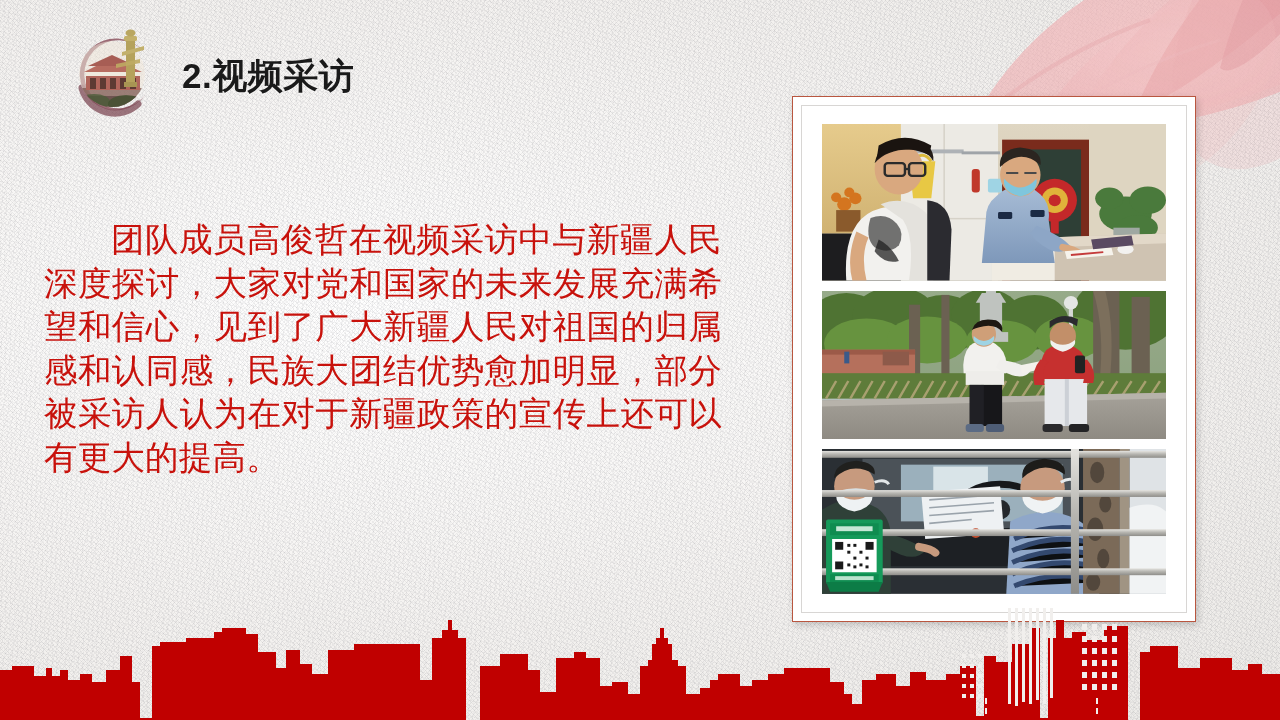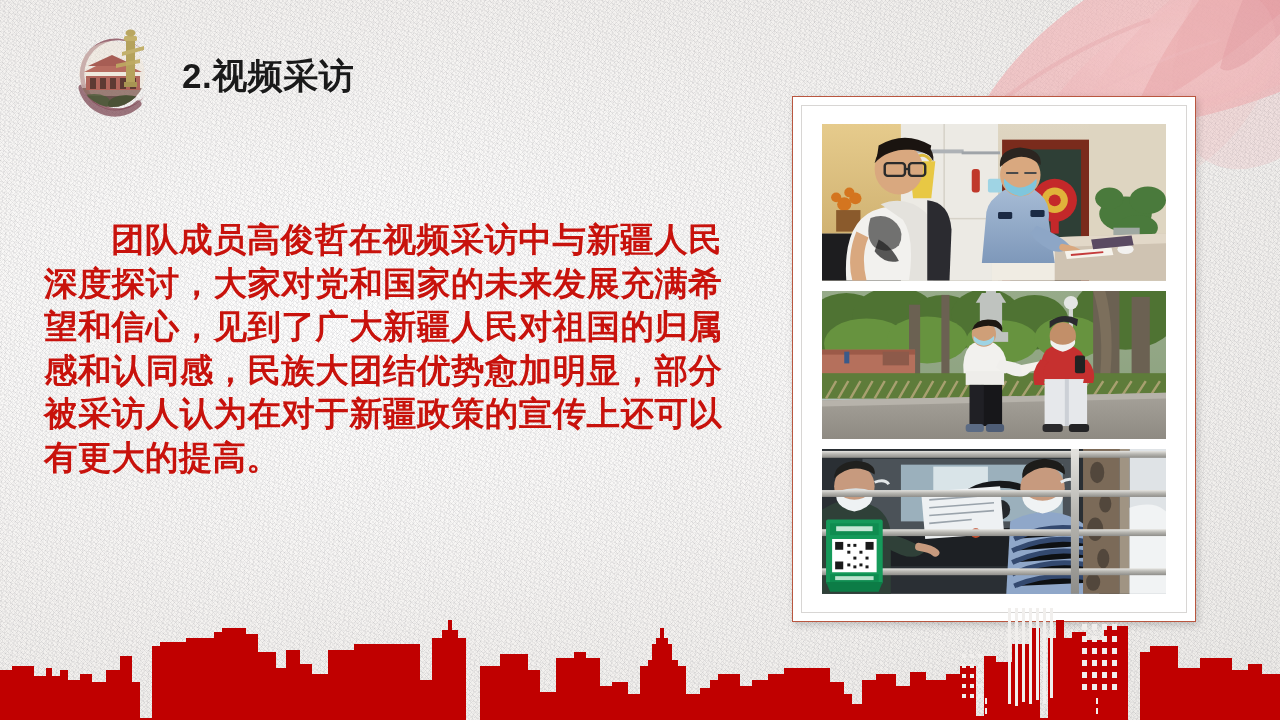--- a/index.html
+++ b/index.html
@@ -49,21 +49,21 @@
     letter-spacing:.5px;line-height:1;
     margin-top:6px;
     text-shadow:0 1px 0 rgba(255,255,255,.5);
   }
 
   
   .body-copy{
     position:absolute;left:44px;top:218px;width:678px;
     color:#C8120C;
     font-size:33.5px;
-    font-weight:bold;
+    font-weight:normal;
     line-height:43.5px;
     letter-spacing:.2px;
     text-align:justify;
     text-indent:2em;
     font-family:"DejaVu Sans","Liberation Sans",sans-serif;
   }
 
   
   .photo-frame{
     position:absolute;left:792px;top:96px;

